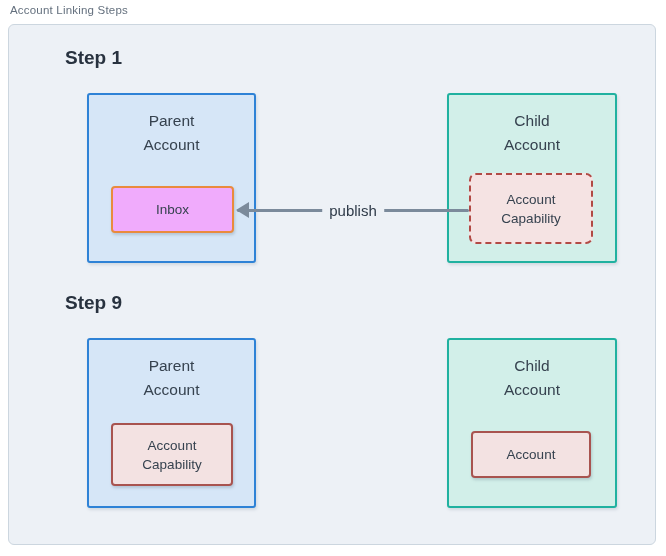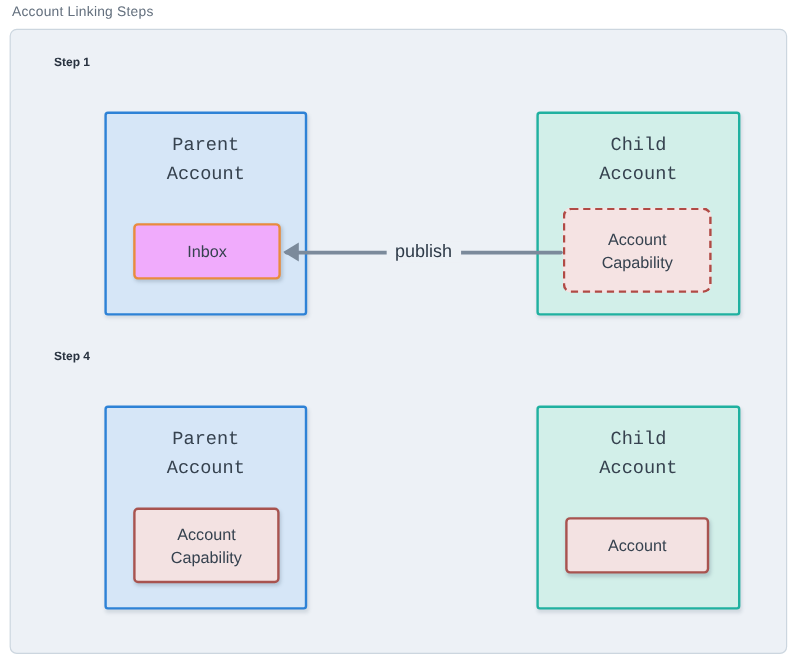--- a/index.html
+++ b/index.html
@@ -12,43 +12,43 @@
     position: absolute; left: 10px; top: 4px;
     font-size: 11.5px; color: #64707e; letter-spacing: .2px;
   }
 
   .panel {
     position: absolute; left: 8px; top: 24px; width: 648px; height: 521px;
     background: #edf1f6; border: 1px solid #ccd6df; border-radius: 6px;
   }
 
   .step-heading {
-    position: absolute; left: 36px;
-    font-size: 10px; font-weight: 700; color: #28323f;
+    position: absolute; left: 56px;
+    font-size: 19px; font-weight: 700; color: #28323f;
   }
   .h-s1 { top: 22px; }
   .h-s2 { top: 267px; }
 
   
   .acct {
     position: absolute; width: 169px; height: 170px;
     border-radius: 3px; border: 2px solid;
     box-shadow: 1px 2px 3px rgba(90,110,130,.18);
   }
   .acct-parent { background: #d6e6f7; border-color: #2e82d6; }
   .acct-child  { background: #d2efe9; border-color: #20b1a0; width: 170px; }
   .p1 { left: 78px;  top: 68px;  }
   .c1 { left: 438px; top: 68px;  }
   .p2 { left: 78px;  top: 313px; }
   .c2 { left: 438px; top: 313px; }
 
   .acct-title {
     position: absolute; left: 0; right: 0; top: 14px;
     text-align: center; font-size: 15.5px; font-weight: 500;
-    color: #36424f; line-height: 24px; font-family: Liberation Mono, monospace;
+    color: #36424f; line-height: 24px;
   }
   .acct-title span { display: block; }
 
   
   .inner {
     position: absolute; display: flex; flex-direction: column;
     align-items: center; justify-content: center;
     text-align: center; font-size: 13.5px; color: #36424f; line-height: 19px;
     border-radius: 4px; border: 2px solid;
     box-shadow: 1px 2px 3px rgba(90,110,130,.28);
@@ -123,21 +123,21 @@
       <span>Account</span>
       <span>Capability</span>
     </div>
 
     <div class="arrow arrow-publish">
       <div class="shaft"></div>
       <div class="head head-left"></div>
       <span class="arrow-label">publish</span>
     </div>
 
-    <div class="step-heading h-s2">Step 4</div>
+    <div class="step-heading h-s2">Step 9</div>
 
     <div class="acct acct-parent p2">
       <div class="acct-title">
         <span>Parent</span>
         <span>Account</span>
       </div>
     </div>
 
     <div class="inner box-cap-solid">
       <span>Account</span>

